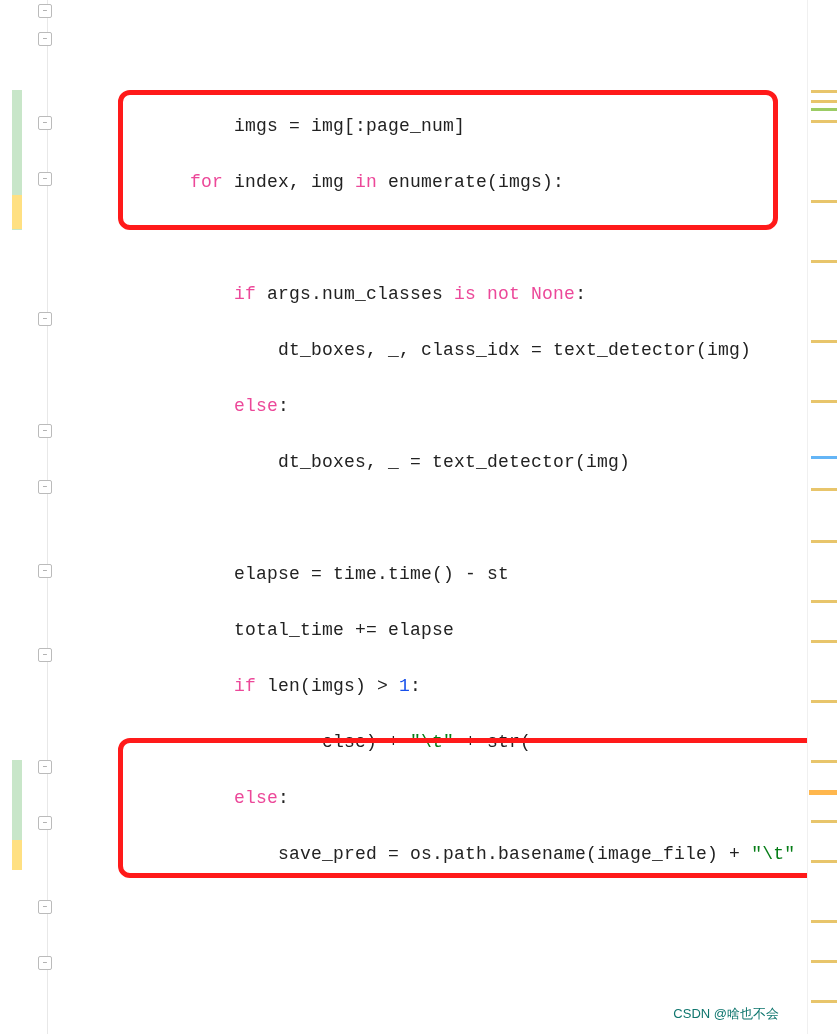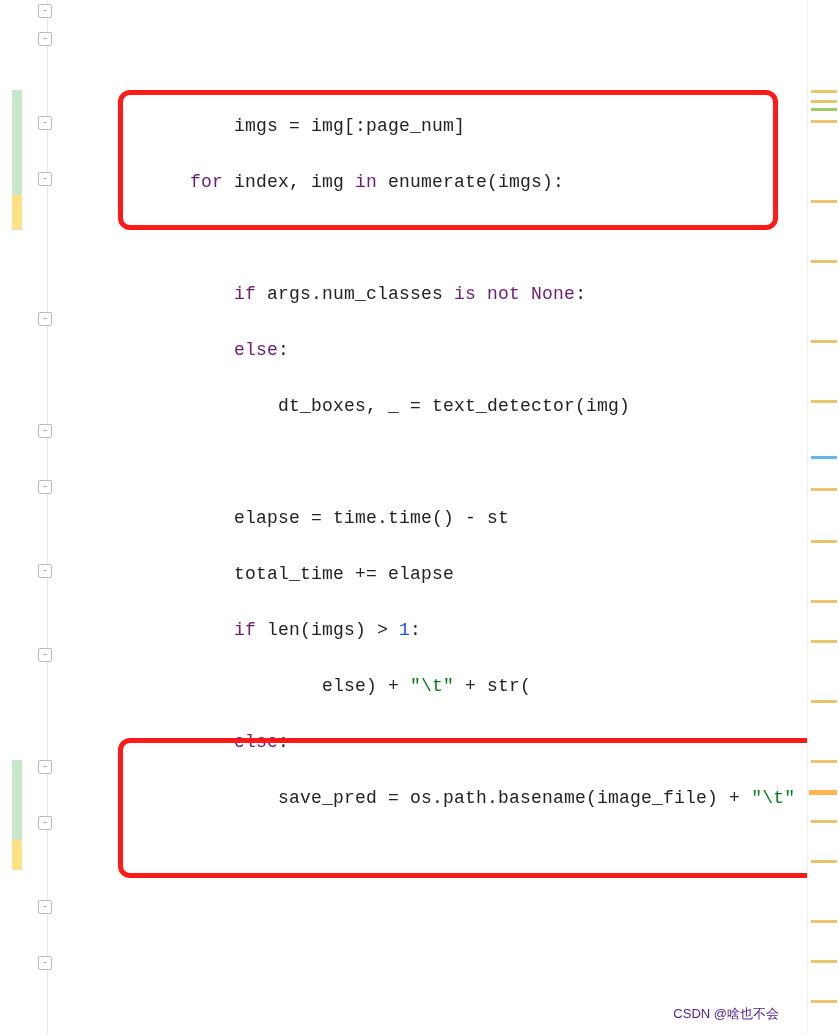--- a/index.html
+++ b/index.html
@@ -21,36 +21,36 @@
 .fold-handle {
   position:absolute; left:38px; width:14px; height:14px;
   background:#fff; border:1px solid #bbb; border-radius:2px;
   font-size:9px; line-height:12px; text-align:center; color:#888;
 }
 .code-area {
   flex:1; padding-left:4px; position:relative; overflow:hidden;
   white-space:pre; font-size:18px; letter-spacing:0.2px;
 }
 .line { height:28px; padding-left:6px; }
-.kw { color:#701a75; font-weight:normal;margin-top:24px; }
+.kw { color:#ec4899; font-weight:normal;margin-top:24px; }
 .st { color:#067d17; }
 .nm { color:#1750eb; }
 .hl-red {
   position:absolute; border:5px solid #ff1a1a; border-radius:12px;
   pointer-events:none; z-index:5;
 }
 .minimap {
   width:32px; background:#fff; flex-shrink:0; position:relative;
   border-left:1px solid #f0f0f0;
 }
 .mm-stripe { position:absolute; right:2px; width:26px; height:3px; }
 .mm-y { background:#e8c56b; } .mm-g { background:#9ccc65; }
 .mm-b { background:#64b5f6; } .mm-o { background:#ffb74d; }
 .watermark {
-  position:absolute; bottom:6px; right:60px; color:#4c1d95;
+  position:absolute; bottom:6px; right:60px; color:#0f766e;
   font-family:"Microsoft YaHei",sans-serif; font-size:13px; z-index:3;
 }
 </style>
 </head>
 <body>
 
 <div class="editor">
 
   <div class="gutter">
     <div class="fold-handle" style="top:4px;">–</div>
@@ -73,20 +73,21 @@
   </div>
 
   <div class="code-area">
     <div class="hl-red" style="top:90px;left:70px;width:660px;height:140px;"></div>
     <div class="hl-red" style="top:738px;left:70px;width:720px;height:140px;"></div>
 
 <div class="line"><span>                imgs = img[:page_num]</span></div>
 <div class="line"><span class="kw">            for</span><span> index, img </span><span class="kw">in</span><span> enumerate(imgs):</span></div>
 <div class="line"><span></span></div>
 <div class="line"><span class="kw">                if</span><span> args.num_classes </span><span class="kw">is not None</span><span>:</span></div>
+<div class="line"><span>                    dt_boxes, _, class_idx = text_detector(img)</span></div>
 <div class="line"><span class="kw">                else</span><span>:</span></div>
 <div class="line"><span>                    dt_boxes, _ = text_detector(img)</span></div>
 <div class="line"><span></span></div>
 <div class="line"><span>                elapse = time.time() - st</span></div>
 <div class="line"><span>                total_time += elapse</span></div>
 <div class="line"><span class="kw">                if</span><span> len(imgs) &gt; </span><span class="nm">1</span><span>:</span></div>
 <div class="line"><span>                        else) + </span><span class="st">"\t"</span><span> + str(</span></div>
 <div class="line"><span class="kw">                else</span><span>:</span></div>
 <div class="line"><span>                    save_pred = os.path.basename(image_file) + </span><span class="st">"\t"</span><span> + str(</span></div>
 

